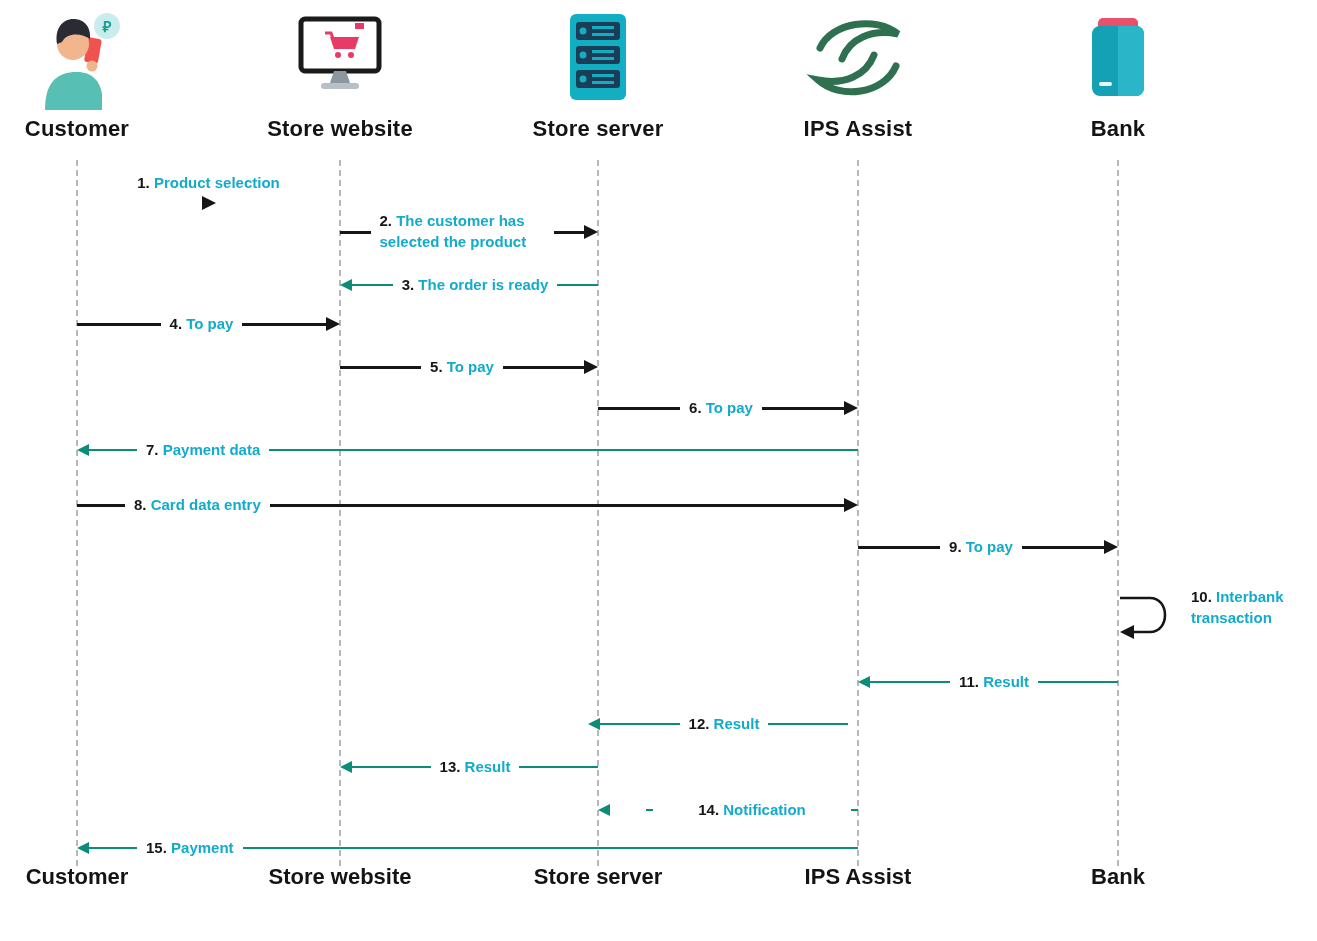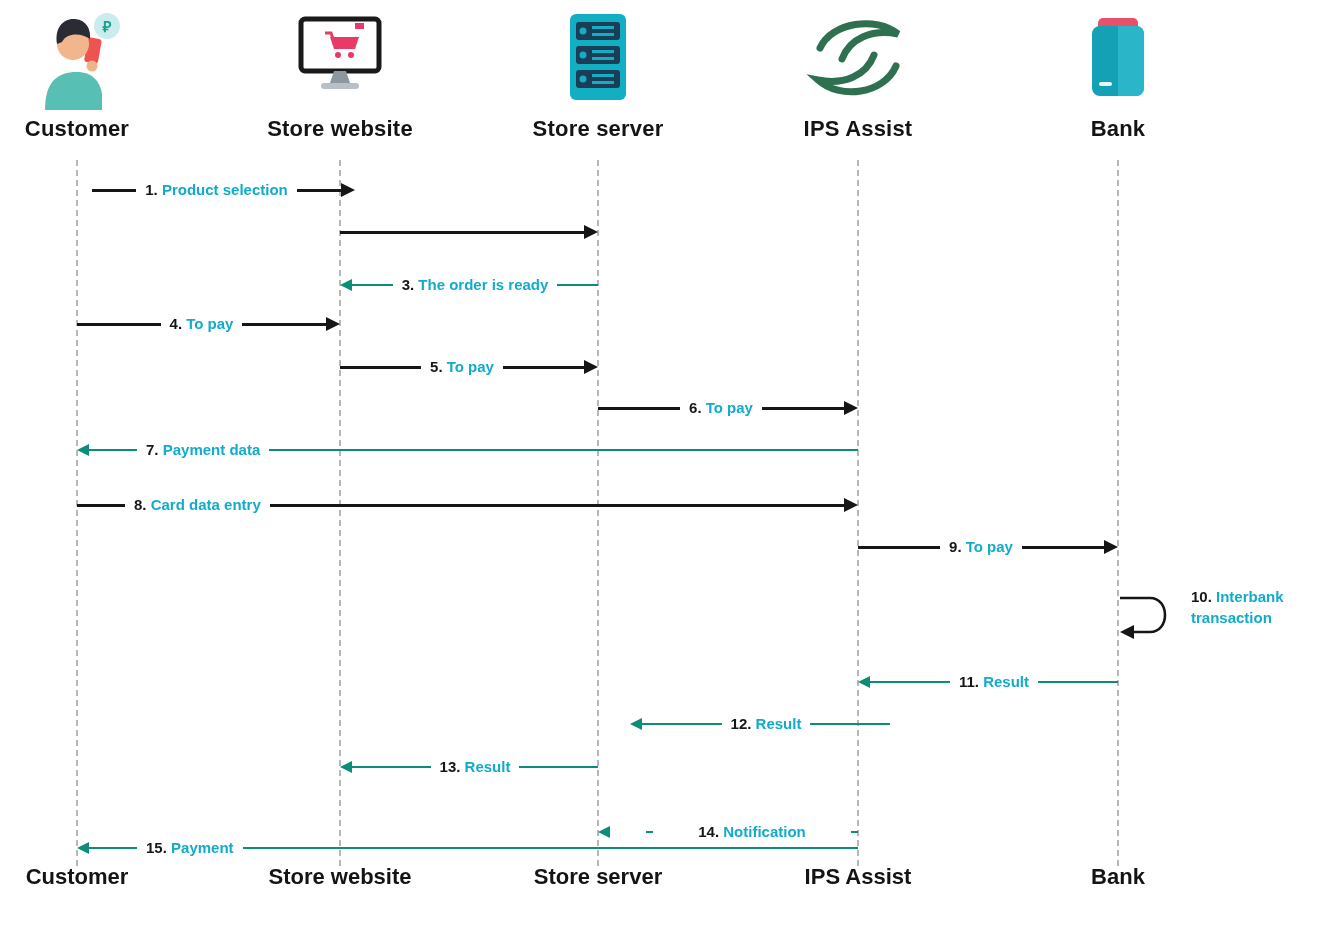--- a/index.html
+++ b/index.html
@@ -107,28 +107,29 @@
     <div class="participant-label">Bank</div>
   </div>
 
   <div class="participant-footer" style="left:-33px">Customer</div>
   <div class="participant-footer" style="left:230px">Store website</div>
   <div class="participant-footer" style="left:488px">Store server</div>
   <div class="participant-footer" style="left:748px">IPS Assist</div>
   <div class="participant-footer" style="left:1008px">Bank</div>
 
   <div id="messages-layer">
-      <div class="msg" style="left: 92px; top: 170px; width: 263px;">
+      <div class="msg" style="left: 77px; top: 170px; width: 263px; flex-direction: column;">
         <div class="seg" style="background: rgb(22, 22, 22); height: 3px; flex: 1 1 0px;"></div>
         <span class="msg-label"><span class="msg-num" style="color: rgb(22, 22, 22);">1. </span><span class="msg-text" style="color: rgb(18, 171, 202);">Product selection</span></span>
         <div class="seg" style="background: rgb(22, 22, 22); height: 3px; flex: 1 1 0px;"></div>
         <div class="arrow-right" style="border-left-color: rgb(22, 22, 22);"></div>
       </div>
       <div class="msg" style="left: 340px; top: 212px; width: 258px;">
         <div class="seg" style="background: rgb(22, 22, 22); height: 3px; flex: 1 1 0px;"></div>
+        <span class="msg-label" style="max-width: 165px; white-space: normal;"><span class="msg-num" style="color: rgb(22, 22, 22);">2. </span><span class="msg-text" style="color: rgb(18, 171, 202);">The customer has selected the product</span></span>
         <div class="seg" style="background: rgb(22, 22, 22); height: 3px; flex: 1 1 0px;"></div>
         <div class="arrow-right" style="border-left-color: rgb(22, 22, 22);"></div>
       </div>
       <div class="msg" style="left: 340px; top: 265px; width: 258px;">
         <div class="arrow-left sm" style="border-right-color: rgb(12, 141, 119);"></div>
         <div class="seg" style="background: rgb(12, 141, 119); height: 2px; flex: 1 1 0px;"></div>
         <span class="msg-label"><span class="msg-num" style="color: rgb(22, 22, 22);">3. </span><span class="msg-text" style="color: rgb(18, 171, 202);">The order is ready</span></span>
         <div class="seg" style="background: rgb(12, 141, 119); height: 2px; flex: 1 1 0px;"></div>
       </div>
       <div class="msg" style="left: 77px; top: 304px; width: 263px;">
@@ -171,33 +172,33 @@
         <path d="M4 8 H34 C54 8 54 42 34 42 H18" stroke="#161616" stroke-width="2.6" fill="none"></path>
         <polygon points="18,35 4,42 18,49" fill="#161616"></polygon>
       </svg>
       <span class="msg-label self-label" style="white-space: normal; left: 1182px; top: 587px;"><span class="msg-num" style="color: rgb(22, 22, 22);">10. </span><span class="msg-text" style="color: rgb(18, 171, 202);">Interbank transaction</span></span>
       <div class="msg" style="left: 858px; top: 662px; width: 260px;">
         <div class="arrow-left sm" style="border-right-color: rgb(12, 141, 119);"></div>
         <div class="seg" style="background: rgb(12, 141, 119); height: 2px; flex: 1 1 0px;"></div>
         <span class="msg-label"><span class="msg-num" style="color: rgb(22, 22, 22);">11. </span><span class="msg-text" style="color: rgb(18, 171, 202);">Result</span></span>
         <div class="seg" style="background: rgb(12, 141, 119); height: 2px; flex: 1 1 0px;"></div>
       </div>
-      <div class="msg" style="left: 630px; top: 704px; width: 260px;">
+      <div class="msg" style="left: 588px; top: 704px; width: 260px;">
         <div class="arrow-left sm" style="border-right-color: rgb(12, 141, 119);"></div>
         <div class="seg" style="background: rgb(12, 141, 119); height: 2px; flex: 1 1 0px;"></div>
         <span class="msg-label"><span class="msg-num" style="color: rgb(22, 22, 22);">12. </span><span class="msg-text" style="color: rgb(18, 171, 202);">Result</span></span>
         <div class="seg" style="background: rgb(12, 141, 119); height: 2px; flex: 1 1 0px;"></div>
       </div>
       <div class="msg" style="left: 340px; top: 747px; width: 258px;">
         <div class="arrow-left sm" style="border-right-color: rgb(12, 141, 119);"></div>
         <div class="seg" style="background: rgb(12, 141, 119); height: 2px; flex: 1 1 0px;"></div>
         <span class="msg-label"><span class="msg-num" style="color: rgb(22, 22, 22);">13. </span><span class="msg-text" style="color: rgb(18, 171, 202);">Result</span></span>
         <div class="seg" style="background: rgb(12, 141, 119); height: 2px; flex: 1 1 0px;"></div>
       </div>
-      <div class="msg" style="left: 598px; top: 812px; width: 260px; gap: 36px;">
+      <div class="msg" style="left: 598px; top: 790px; width: 260px; gap: 36px;">
         <div class="arrow-left sm" style="border-right-color: rgb(12, 141, 119);"></div>
         <div class="seg" style="background: rgb(12, 141, 119); height: 2px; flex: 1 1 0px;"></div>
         <span class="msg-label"><span class="msg-num" style="color: rgb(22, 22, 22);">14. </span><span class="msg-text" style="color: rgb(18, 171, 202);">Notification</span></span>
         <div class="seg" style="background: rgb(12, 141, 119); height: 2px; flex: 1 1 0px;"></div>
       </div>
       <div class="msg" style="left: 77px; top: 828px; width: 781px;">
         <div class="arrow-left sm" style="border-right-color: rgb(12, 141, 119);"></div>
         <div class="seg" style="background: rgb(12, 141, 119); height: 2px; flex: 0 0 48px;"></div>
         <span class="msg-label"><span class="msg-num" style="color: rgb(22, 22, 22);">15. </span><span class="msg-text" style="color: rgb(18, 171, 202);">Payment</span></span>
         <div class="seg" style="background: rgb(12, 141, 119); height: 2px; flex: 1 1 0px;"></div>

